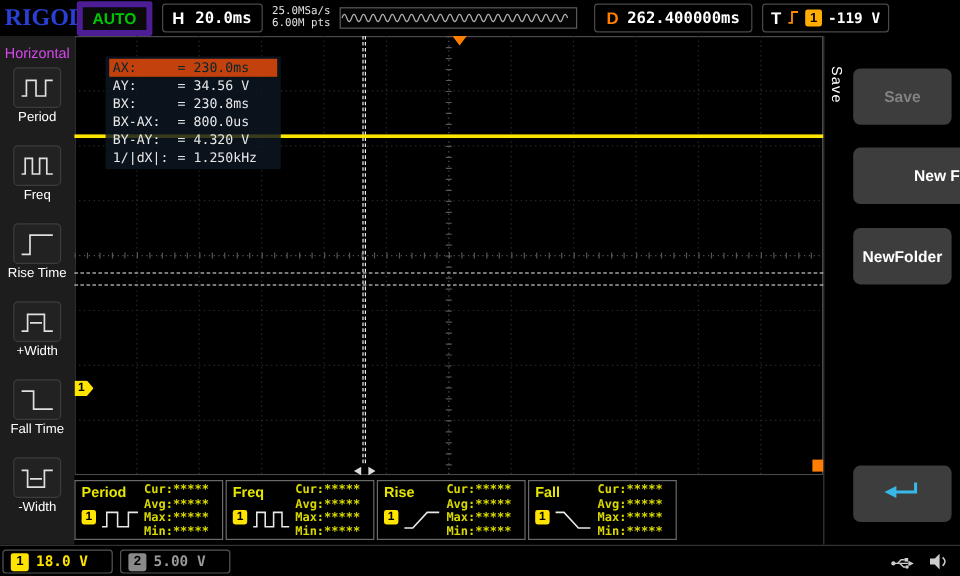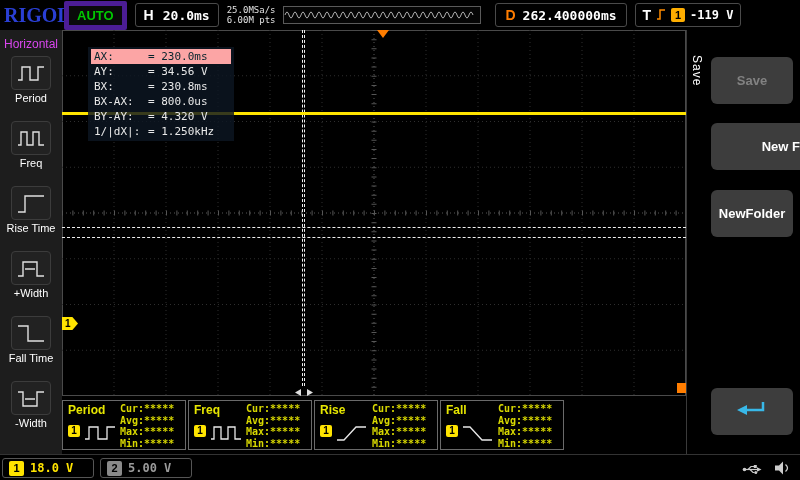--- a/index.html
+++ b/index.html
@@ -37,21 +37,21 @@
   .menu-icon-box { width:38px; height:32px; border:1px solid #3c3c3c; border-radius:4px;
                    display:flex; align-items:center; justify-content:center; background:#222; }
   .menu-label { margin-top:2px; color:#fff; font:11px "Liberation Sans", sans-serif; white-space:nowrap; }
 
   
   .graticule { position:absolute; left:62px; top:30px; width:624px; height:366px; background:#000; }
   .trace { position:absolute; left:0; top:82px; width:624px; height:3px; background:#ffe400; z-index:3; }
   .cursor-panel { position:absolute; left:26px; top:17px; width:140px; z-index:4;
                   background:rgba(12,22,34,0.82); padding:2px 3px; }
   .cursor-row { display:flex; height:15px; line-height:15px; font-size:11px; color:#e8e8e8; padding:0 3px; }
-  .cursor-row.highlight { background:#fca5a5; color:#06242c; }
+  .cursor-row.highlight { background:#c2410c; color:#06242c; }
   .cr-label { width:54px; }
   .cursor-vline { position:absolute; top:0; bottom:10px; border-left:1px dashed #f0f0f0; z-index:2; }
   .cursor-hline { position:absolute; left:0; width:624px; height:0; border-top:1px dashed #f0f0f0; z-index:2; }
   .trig-pos-marker { position:absolute; left:315px; top:0; width:0; height:0; z-index:5;
                      border-left:6px solid transparent; border-right:6px solid transparent;
                      border-top:8px solid #ff7d00; }
   .ch1-marker { position:absolute; left:0; top:287px; width:16px; height:13px; background:#ffe400;
                 color:#000; font:bold 10px/13px "Liberation Sans", sans-serif; text-align:left;
                 padding-left:3px; box-sizing:border-box; z-index:5;
                 clip-path:polygon(0 0,65% 0,100% 50%,65% 100%,0 100%); }

